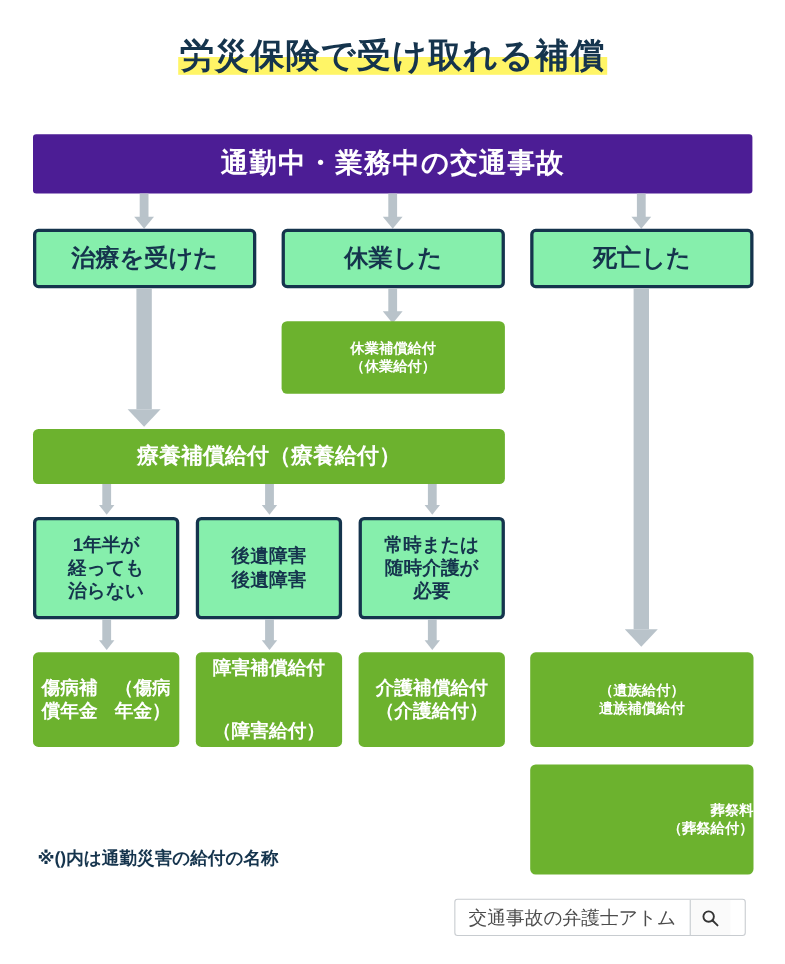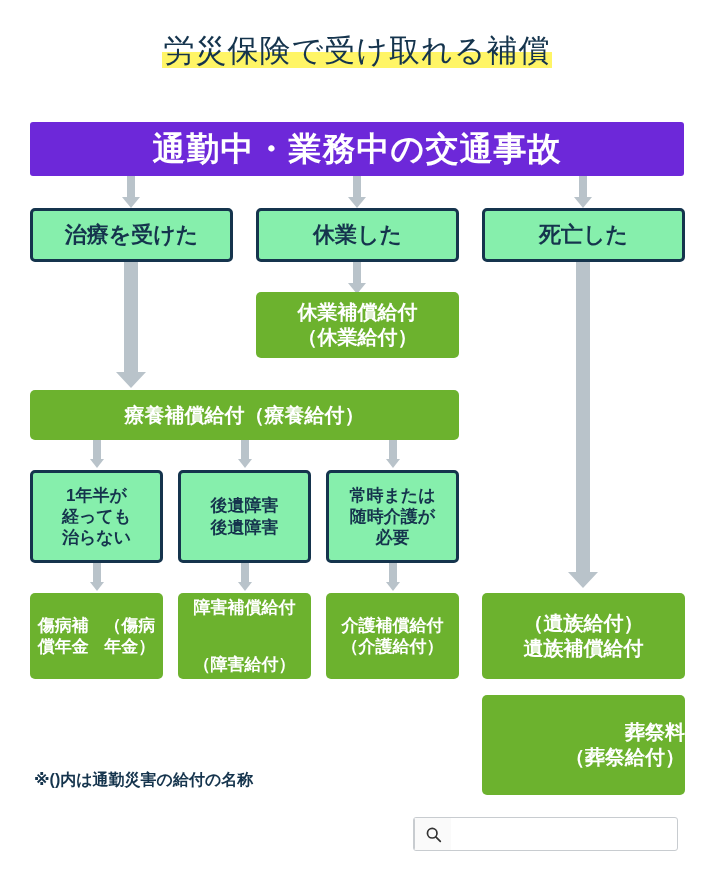--- a/index.html
+++ b/index.html
@@ -21,42 +21,42 @@
   }
   .abs { position: absolute; box-sizing: border-box; }
 
   
   .title {
     top: 30px;
     left: 0;
     width: 714px;
     text-align: center;
     font-size: 31px;
-    font-weight: normal;
+    font-weight: bold;
     color: #15344d;
     letter-spacing: 1px;
   }
   .title .hl {
     background: linear-gradient(to bottom, rgba(255,255,255,0) 55%, #fff566 55%, #fff566 100%);
     padding: 0 2px;
   }
 
   
   .box {
     display: flex;
     align-items: center;
     justify-content: center;
     text-align: center;
     font-weight: bold;
     line-height: 1.25;
   }
   .box-head {
-    background: #6d28d9;
+    background: #4c1d95;
     color: #ffffff;
-    font-size: 33px;
+    font-size: 25px;
     border-radius: 3px;
     letter-spacing: 1px;
   }
   .box-outline {
     background: #86efac;
     color: #15344d;
     border: 3px solid #15344d;
     border-radius: 5px;
     font-size: 22px;
     text-align: right;
@@ -68,21 +68,21 @@
   .box-green {
     background: #6cb22e;
     color: #ffffff;
     border-radius: 5px;
     font-size: 20px;
   }
   .box-green.small {
     font-size: 17px;
   }
   .box-green.mid {
-    font-size: 20px;
+    font-size: 13px;
   }
 
   
   .arrow {
     background: #b9c3ca;
   }
   .arrow-head {
     width: 0;
     height: 0;
     border-left: 9px solid transparent;
@@ -232,20 +232,21 @@
   </div>
 
   <div class="abs box box-green mid" style="left:482px; top:695px; width:203px; height:100px; flex-direction:column;align-items:flex-end;">
     <span>葬祭料</span>
     <span>（葬祭給付）</span>
   </div>
 
   <div class="abs note" style="left:34px; top:770px;">※()内は通勤災害の給付の名称</div>
 
   <div class="abs footer-badge" style="left:413px; top:817px; width:265px; height:34px;">
+    <div class="footer-text">交通事故の弁護士アトム</div>
     <div class="footer-search">
       <svg width="17" height="17" viewBox="0 0 20 20" aria-hidden="true">
         <circle cx="8.5" cy="8.5" r="5.6" fill="none" stroke="#333" stroke-width="2"></circle>
         <line x1="12.7" y1="12.7" x2="18" y2="18" stroke="#333" stroke-width="2" stroke-linecap="round"></line>
       </svg>
     </div>
   </div>
 
 </div>
 

